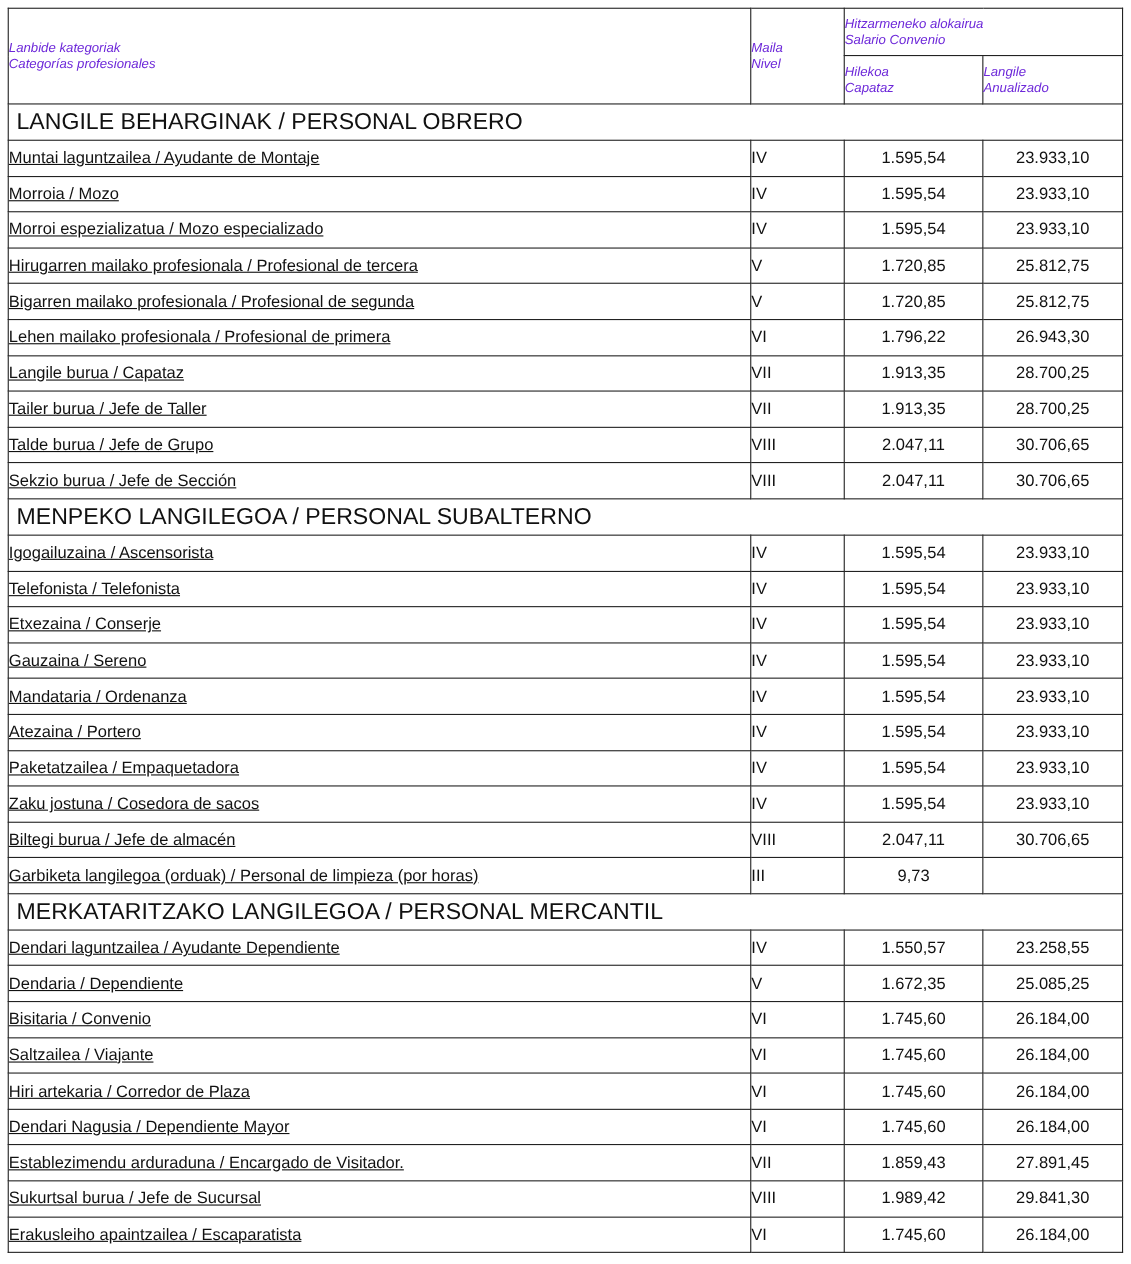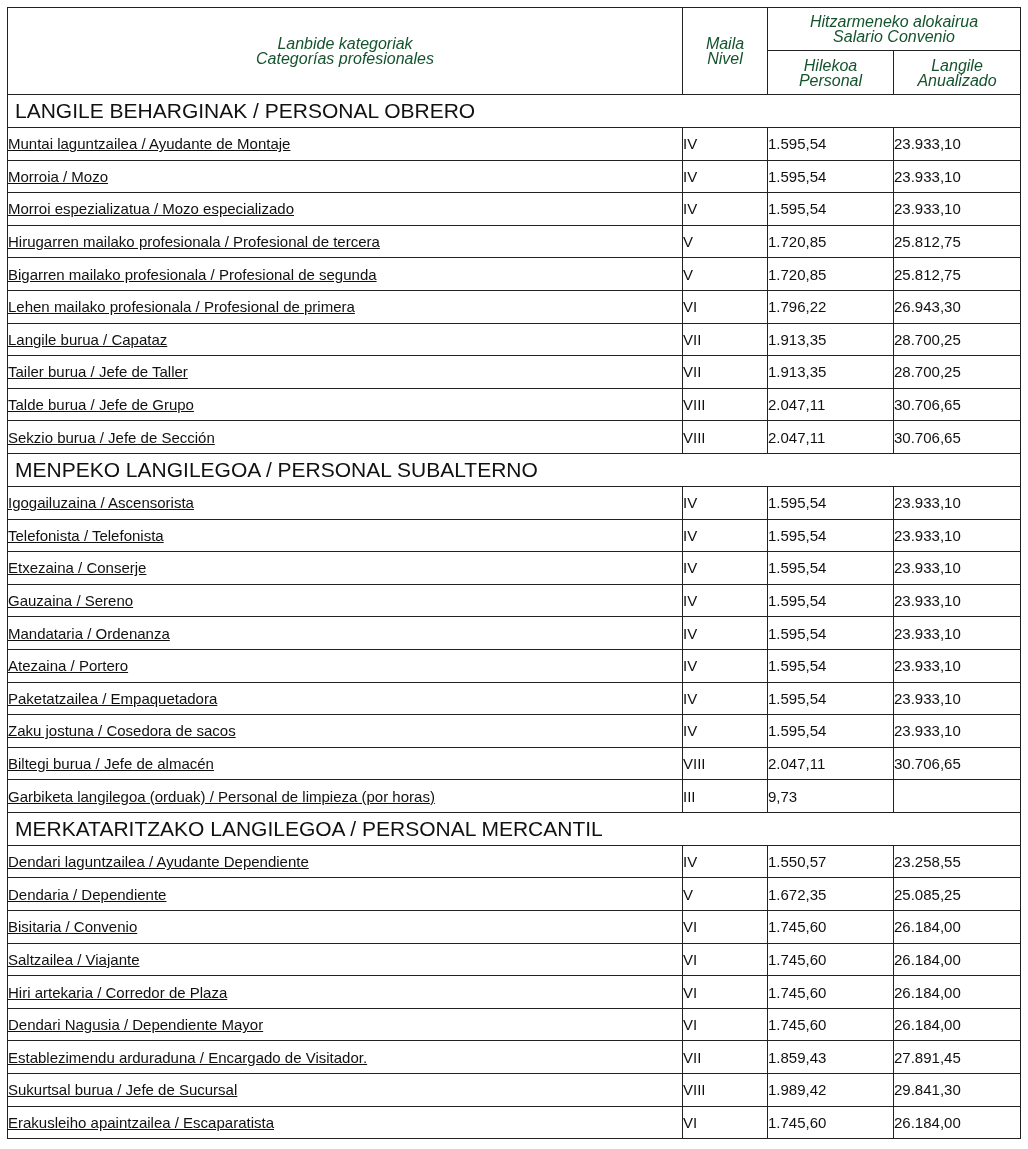--- a/index.html
+++ b/index.html
@@ -8,33 +8,33 @@
     position: absolute; left: 7px; top: 7px;
     width: 1013px; border-collapse: collapse; table-layout: fixed;
   }
   table.salary td, table.salary th {
     border: 1px solid #222; padding: 0; font-weight: normal;
   }
   col.c-cat { width: 675px; }
   col.c-lvl { width: 85px; }
   col.c-mon { width: 126px; }
   col.c-ann { width: 127px; }
-  th.hdr { font-style: italic; font-size: 16px; line-height: 15px; text-align: center; vertical-align: middle; color: #14532d; }
+  th.hdr { font-style: italic; font-size: 12px; line-height: 15px; text-align: left; vertical-align: middle; color: #6d28d9; }
   th.hdr span { display: block; }
   tr.h1 th { height: 42px; }
   tr.h2 th { height: 43px; font-style: italic; }
   th.hdr-cat, th.hdr-lvl { vertical-align: middle; }
   th.hdr-cat { padding-top: 0; }
   tr.group td {
     height: 32px; font-size: 21px; padding-left: 7px; text-align: left; vertical-align: middle;
   }
   tr.row td { height: 31.6px; font-size: 15px; vertical-align: middle; }
   td.cat { padding-left: 7px; text-align: left; text-decoration: underline; }
   td.lvl { text-align: left; }
-  td.num { text-align: left; padding-right: 7px; }
+  td.num { text-align: center; padding-right: 7px; }
 </style>
 </head>
 <body>
 
 <table class="salary">
   <colgroup>
     <col class="c-cat">
       <col class="c-lvl">
       <col class="c-mon">
       <col class="c-ann">
@@ -50,21 +50,21 @@
         <span>Nivel</span>
       </th>
       <th class="hdr" colspan="2">
         <span>Hitzarmeneko alokairua</span>
         <span>Salario Convenio</span>
       </th>
     </tr>
     <tr class="h2">
       <th class="hdr">
         <span>Hilekoa</span>
-        <span>Personal</span>
+        <span>Capataz</span>
       </th>
       <th class="hdr">
         <span>Langile</span>
         <span>Anualizado</span>
       </th>
     </tr>
   </thead>
   <tbody id="tbody">
       <tr class="group">
         <td colspan="4">LANGILE BEHARGINAK / PERSONAL OBRERO</td>

